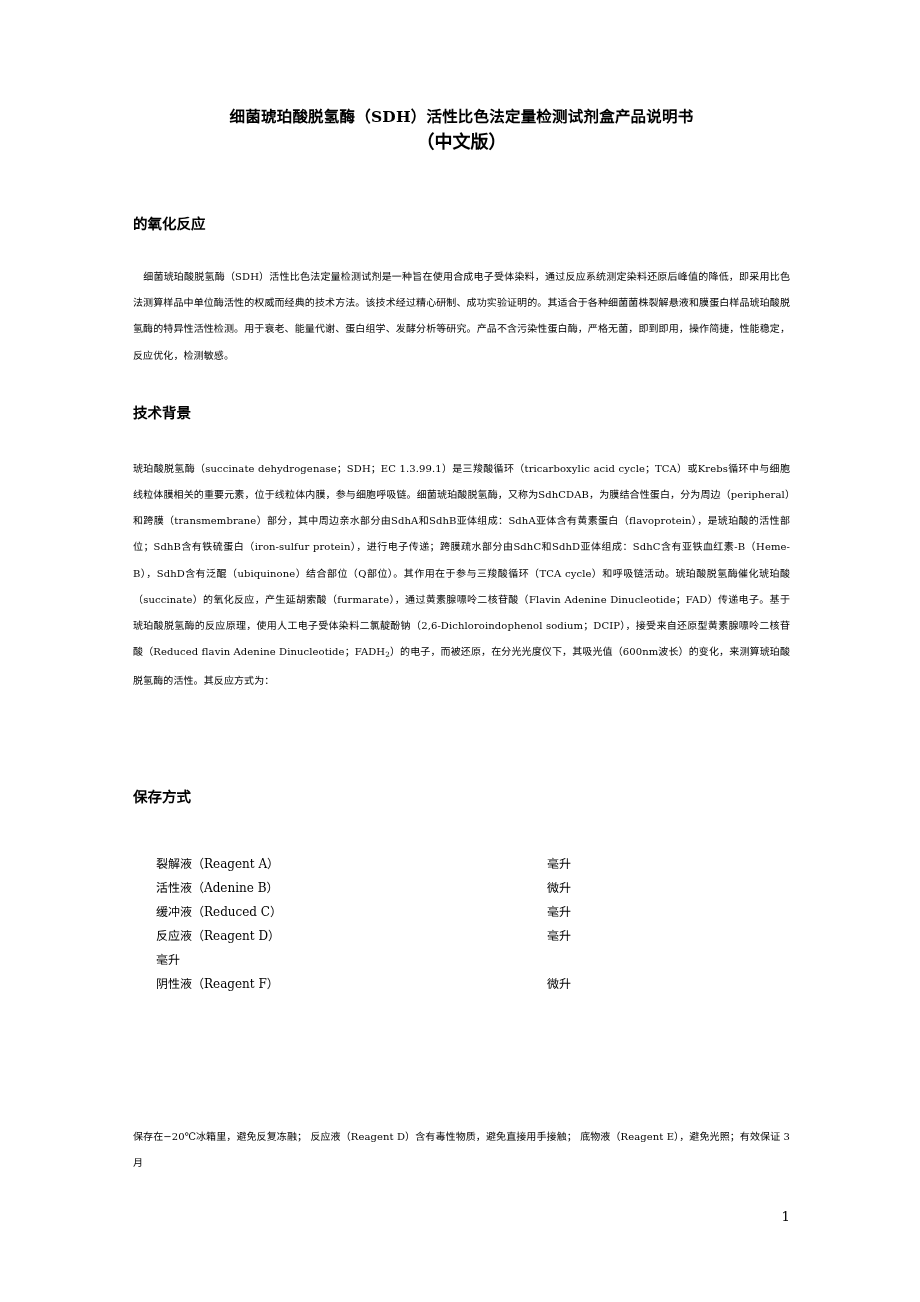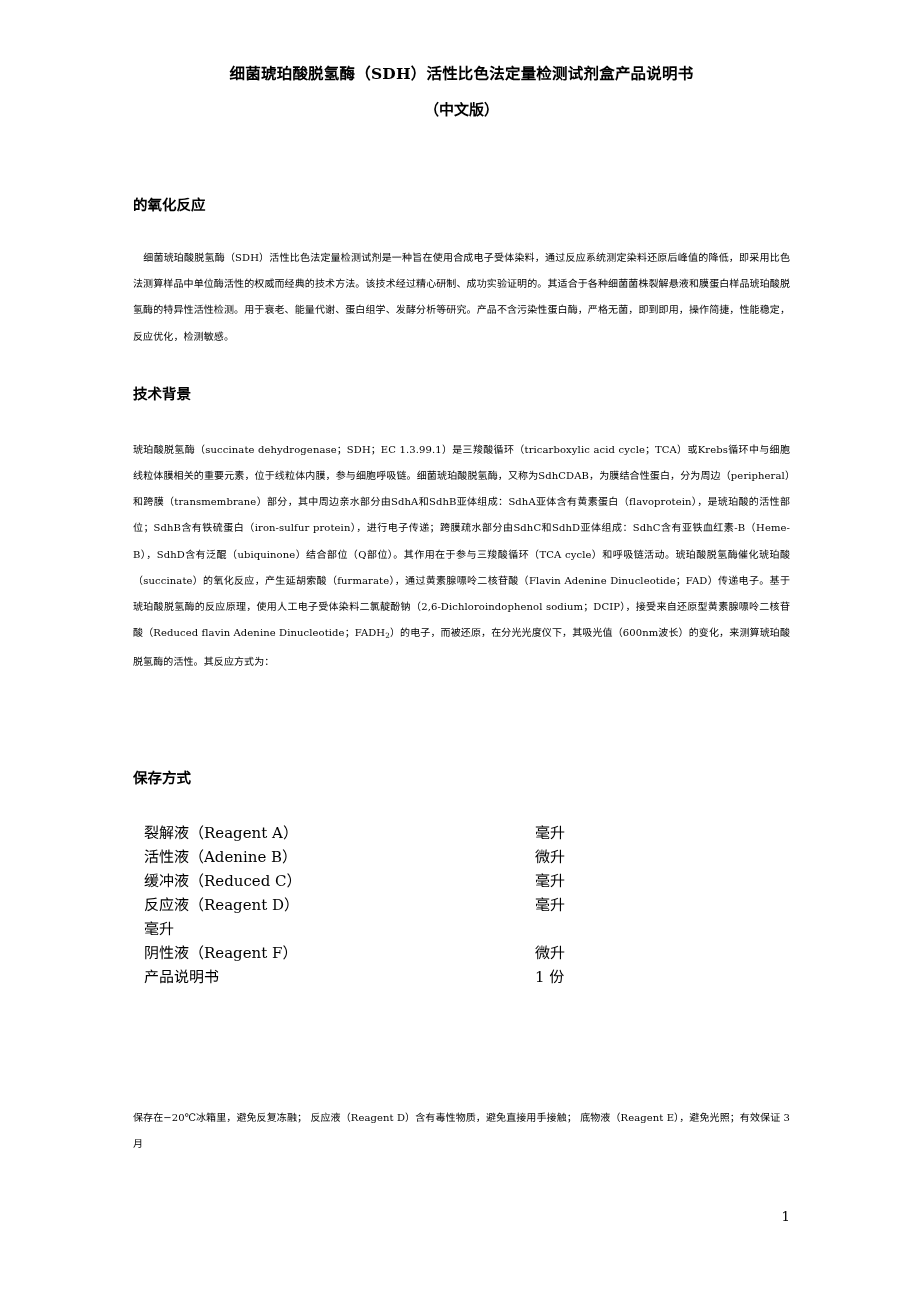--- a/index.html
+++ b/index.html
@@ -28,28 +28,28 @@
   }
 
   
   .doc-title {
     text-align: center;
     font-weight: bold;
     font-size: 15.5px;
     line-height: 25px;
     letter-spacing: 0.2px;
     margin: 0;
-    padding-top: 61px;
+    padding-top: 104px;
   }
   .doc-subtitle {
     text-align: center;
     font-weight: bold;
-    font-size: 15px;
+    font-size: 18px;
     line-height: 25px;
-    margin: 12px;
+    margin: 0;
   }
 
   
   .section-heading {
     font-family: "DejaVu Sans", "Liberation Sans", sans-serif;
     font-weight: bold;
     font-size: 14.5px;
     line-height: 20px;
     margin: 0;
   }
@@ -69,24 +69,24 @@
   .gap-head-body    { height: 30px; }
   .gap-before-tech  { height: 34px; }
   .gap-tech-body    { height: 33px; }
   .gap-before-prod  { height: 92px; }
   .gap-prod-body    { height: 33px; }
   .gap-before-store { height: 84px; }
   .gap-store-body   { height: 32px; }
 
   
   .contents-list {
-    margin: 0;
+    margin: 12px;
     padding: 0;
     list-style: none;
-    font-size: 15px;
+    font-size: 12px;
   }
   .contents-row {
     display: flex;
     line-height: 24px;
     padding-left: 11px;
   }
   .contents-name {
     width: 391px;
     flex: 0 0 391px;
     white-space: nowrap;
@@ -154,24 +154,20 @@
           <span class="contents-name">反应液（Reagent D）</span>
           <span class="contents-amount">毫升</span>
         </li>
         <li class="contents-row">
           <span class="contents-amount">毫升</span>
         </li>
         <li class="contents-row">
           <span class="contents-name">阴性液（Reagent F）</span>
           <span class="contents-amount">微升</span>
         </li>
-        <li class="contents-row">
-          <span class="contents-name">产品说明书</span>
-          <span class="contents-amount">1 份</span>
-        </li>
       </ul>
 
     <div class="gap-before-store"></div>
 
     <div class="gap-store-body"></div>
     <p class="body-text">保存在−20℃冰箱里，避免反复冻融； 反应液（Reagent D）含有毒性物质，避免直接用手接触； 底物液（Reagent E），避免光照；有效保证 3 月</p>
 
   </div>
 
   <div class="page-number">1</div>

